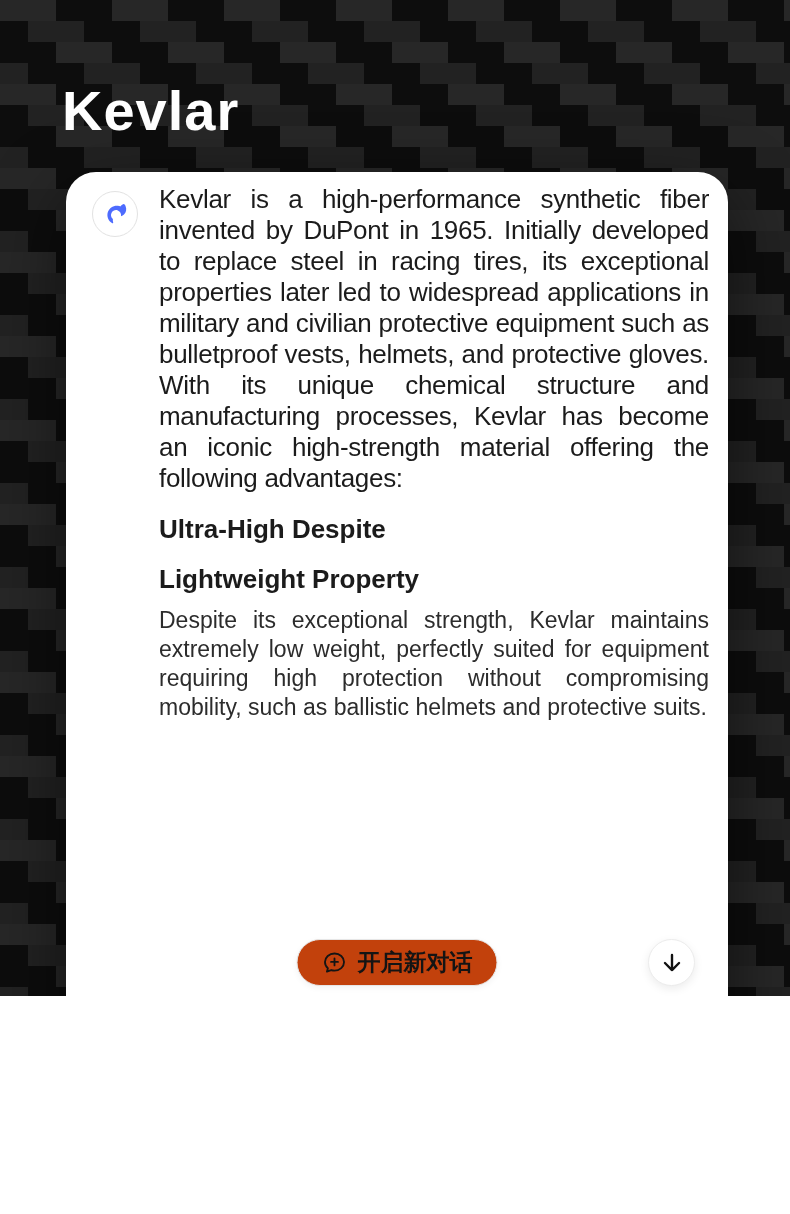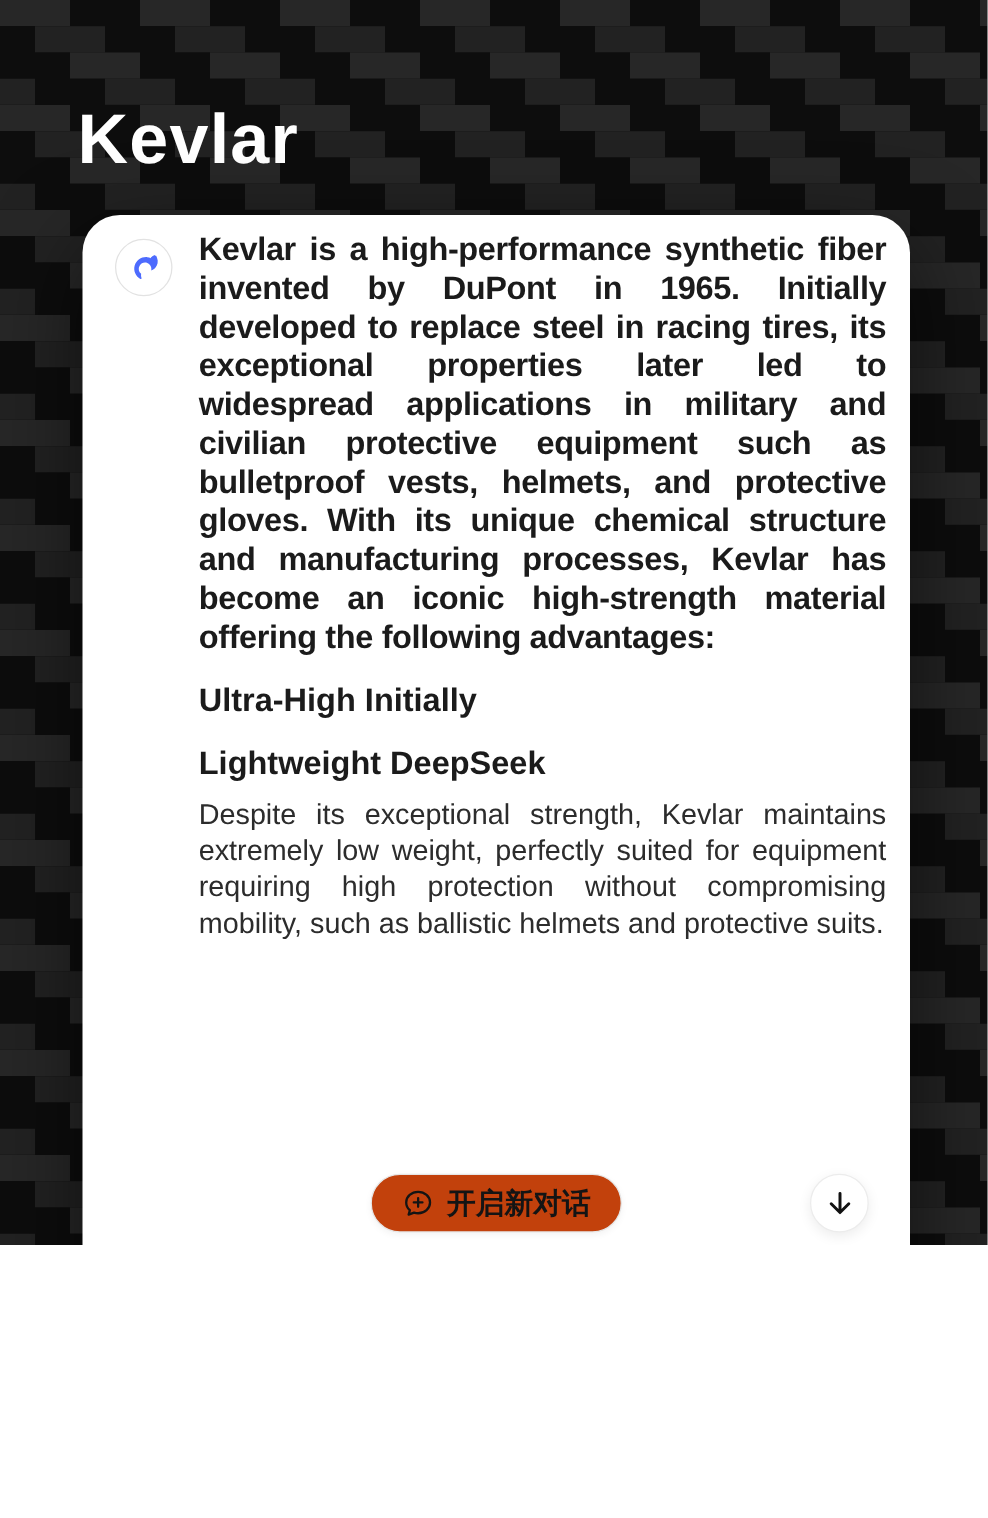--- a/index.html
+++ b/index.html
@@ -32,21 +32,21 @@
     position:absolute;left:26px;top:19px;width:46px;height:46px;
     border:1px solid #e2e2e2;border-radius:50%;background:#fff;
     display:flex;align-items:center;justify-content:center;box-sizing:border-box;
   }
   .avatar svg{width:28px;height:28px;}
   .message{
     position:absolute;left:93px;top:12px;width:550px;
     color:#1c1c1c;
   }
   .intro{
-    margin:0;font-size:26px;line-height:31px;font-weight:700;
+    margin:0;font-size:26px;line-height:31px;font-weight:400;
     letter-spacing:-0.3px;color:#1b1b1b;text-align:justify;
   }
   .section-heading{
     margin:20px 0 0 0;font-size:26px;line-height:30px;font-weight:700;color:#1b1b1b;
   }
   .section-body{
     margin:12px 0 0 0;font-size:23px;line-height:29px;font-weight:400;
     color:#2c2c2c;text-align:justify;
   }
   .action-row{position:absolute;left:0;right:0;top:767px;height:47px;}
@@ -104,22 +104,22 @@
 
     <div class="avatar">
       <svg viewBox="0 0 28 28" aria-hidden="true">
         <path fill="#4D6BFE" d="M23.9 4.6c-1.6.1-3.1.8-4.2 1.9-.9-.4-1.9-.7-2.9-.8-4.5-.4-8.7 2.3-10 6.6-1.3 4.2.6 8.8 4.5 10.9.5.3 1.1-.2.9-.8-.4-1.1-.5-2.3-.3-3.4-1.9-1.5-2.5-4.2-1.3-6.3 1.2-2.2 3.9-3.2 6.2-2.3 2.4.9 3.7 3.4 3.2 5.9 1.1-.3 2.2-.9 3-1.7 2.2-2.2 2.8-5.5 1.6-8.3-.2-.5-.4-1.1-.7-1.7z"></path>
         <path fill="#4D6BFE" d="M19.3 6.6c.8-1.4 2.2-2.4 3.8-2.7.4 1.6.1 3.3-.8 4.7z"></path>
       </svg>
     </div>
 
     <div class="message">
       <p class="intro">Kevlar is a high-performance synthetic fiber invented by DuPont in 1965. Initially developed to replace steel in racing tires, its exceptional properties later led to widespread applications in military and civilian protective equipment such as bulletproof vests, helmets, and protective gloves. With its unique chemical structure and manufacturing processes, Kevlar has become an iconic high-strength material offering the following advantages:</p>
-      <h2 class="section-heading">Ultra-High Initially</h2>
-      <h2 class="section-heading">Lightweight DeepSeek</h2>
+      <h2 class="section-heading">Ultra-High Despite</h2>
+      <h2 class="section-heading">Lightweight Property</h2>
       <p class="section-body">Despite its exceptional strength, Kevlar maintains extremely low weight, perfectly suited for equipment requiring high protection without compromising mobility, such as ballistic helmets and protective suits.</p>
     </div>
 
     <div class="action-row">
       <button class="new-chat">
         <svg viewBox="0 0 24 24" fill="none" stroke="#141414" stroke-width="1.7" stroke-linecap="round" stroke-linejoin="round" aria-hidden="true">
           <path d="M12 3.2c4.9 0 8.8 3.5 8.8 7.9s-3.9 7.9-8.8 7.9c-1.1 0-2.1-.2-3-.5L5 20l.9-3.2c-1.7-1.4-2.7-3.4-2.7-5.7 0-4.4 3.9-7.9 8.8-7.9z"></path>
           <path d="M12 7.8v6.4M8.8 11h6.4"></path>
         </svg>
         <span>开启新对话</span>

